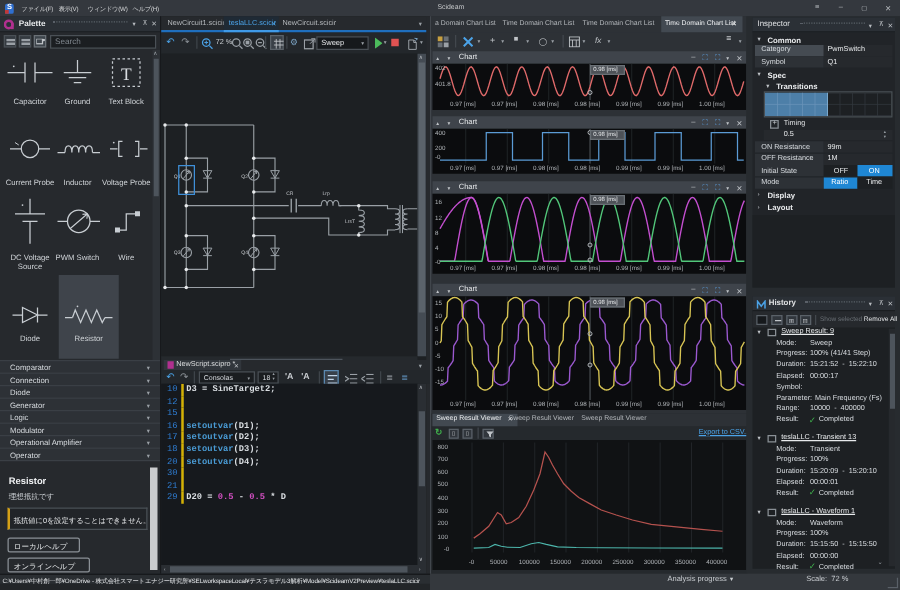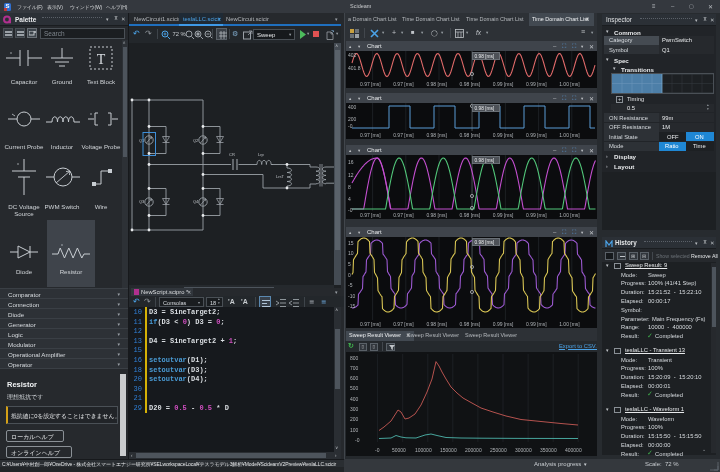--- a/index.html
+++ b/index.html
@@ -350,25 +350,24 @@
       </svg>
   <svg class="abs" style="left:160px;top:2.5px" width="10" height="8">
         <path d="M4,0.5 h6 M4,4 h6 M4,7.5 h6 M3,2 l-3,2 l3,2" stroke="#9aa0a6" stroke-width="0.9" fill="none"></path>
       </svg>
   <div class="abs" style="left:175px;top:1px;width:1px;height:10px;background:#3e444a;"></div>
   <div class="t" style="left:180px;top:1.5px;font-size:6.5px;color:#8a9096;">≣</div>
   <div class="t" style="left:192px;top:1.5px;font-size:6.5px;color:#5a88b0;">≣</div>
 </div>
 <div class="abs" style="left:0;top:294px;width:205px;height:145px;background:#16191d;overflow:hidden;">
       <div class="cl"><span class="ln">10</span><span class="yb"></span><span class="cd"><span style="color:#dadee2">D3 = SineTarget2;</span></span></div>
-<div class="cl"><span class="ln">11</span><span class="yb"></span><span class="cd"><span style="color:#4a9cd6">if</span><span style="color:#dadee2">(D3 &lt; </span><span style="color:#d04fc0">0</span><span style="color:#dadee2">) D3 = </span><span style="color:#d04fc0">0</span><span style="color:#dadee2">;</span></span></div>
 <div class="cl"><span class="ln">12</span><span class="yb"></span><span class="cd"></span></div>
-<div class="cl"><span class="ln">13</span><span class="yb"></span><span class="cd"><span style="color:#dadee2">D4 = SineTarget2 + </span><span style="color:#d04fc0">1</span><span style="color:#dadee2">;</span></span></div>
 <div class="cl"><span class="ln">15</span><span class="yb"></span><span class="cd"></span></div>
 <div class="cl"><span class="ln">16</span><span class="yb"></span><span class="cd"><span style="color:#4a9cd6">setoutvar</span><span style="color:#dadee2">(D1);</span></span></div>
+<div class="cl"><span class="ln">17</span><span class="yb"></span><span class="cd"><span style="color:#4a9cd6">setoutvar</span><span style="color:#dadee2">(D2);</span></span></div>
 <div class="cl"><span class="ln">18</span><span class="yb"></span><span class="cd"><span style="color:#4a9cd6">setoutvar</span><span style="color:#dadee2">(D3);</span></span></div>
 <div class="cl"><span class="ln">20</span><span class="yb"></span><span class="cd"><span style="color:#4a9cd6">setoutvar</span><span style="color:#dadee2">(D4);</span></span></div>
 <div class="cl"><span class="ln">30</span><span class="yb"></span><span class="cd"></span></div>
 <div class="cl"><span class="ln">21</span><span class="yb"></span><span class="cd"></span></div>
 <div class="cl"><span class="ln">29</span><span class="yb"></span><span class="cd"><span style="color:#dadee2">D20 = </span><span style="color:#d04fc0">0.5</span><span style="color:#dadee2"> - </span><span style="color:#d04fc0">0.5</span><span style="color:#dadee2"> * D</span></span></div>
     </div>
 <div class="abs" style="left:205px;top:294px;width:7px;height:145px;background:#2a2e33;">
   <div class="t" style="left:1px;top:0px;font-size:4.5px;color:#b8bcc0;">∧</div>
   <div class="abs" style="left:1px;top:22px;width:5px;height:60px;background:#4d545c;"></div>
   <div class="t" style="left:1px;top:138px;font-size:4.5px;color:#b8bcc0;">∨</div>

